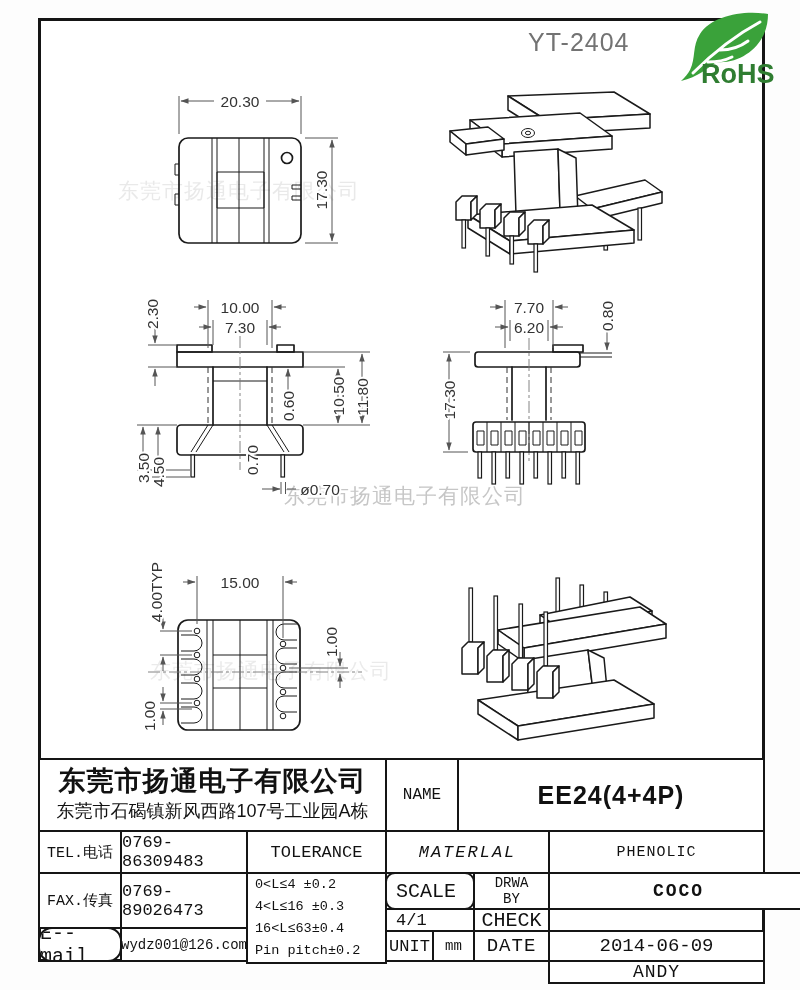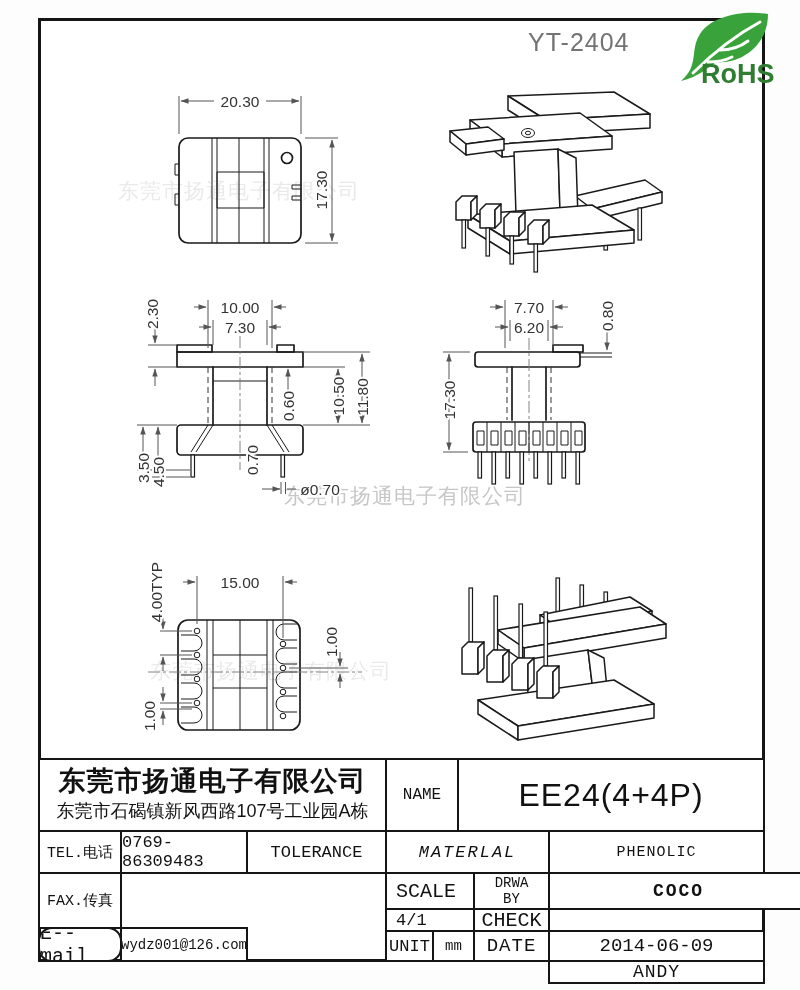--- a/index.html
+++ b/index.html
@@ -24,27 +24,27 @@
   .dt{font:15.5px "Liberation Sans",sans-serif;fill:#333;paint-order:stroke;stroke:#fff;
       stroke-width:4px;stroke-linejoin:round;text-anchor:middle;}
   
   .tb{position:absolute;box-sizing:border-box;border:2px solid #151515;background:#fff;
       display:flex;align-items:center;justify-content:center;color:#111;
       font-family:"Liberation Mono","DejaVu Sans Mono",monospace;overflow:hidden;}
   .company-cell{flex-direction:column;justify-content:center;gap:2px;font-family:"Liberation Sans",sans-serif;}
   .company-line{font-size:27px;font-weight:700;letter-spacing:1px;line-height:1.1;}
   .address-line{font-size:18px;letter-spacing:0;}
   .name-label{font-size:16px;}
-  .part-name{font-size:32px;font-family:"Liberation Sans",sans-serif;letter-spacing:1px;}
+  .part-name{font-size:25px;font-family:"Liberation Sans",sans-serif;letter-spacing:1px;font-weight:bold;}
   .lab15{font-size:15px;} .lab16{font-size:20px;justify-content:center;} .lab17{font-size:17px;}
   .val17{font-size:17px;} .val14{font-size:14px;}
   .tol-body{flex-direction:column;align-items:flex-start;justify-content:center;
             font-size:13.5px;line-height:1.62;padding-left:7px;}
   .left8{justify-content:flex-start;padding-left:9px;}
-  .scale-label{font-size:20px;}
+  .scale-label{font-size:20px;border-radius:10px;}
   .drwa{flex-direction:column;font-size:14px;line-height:1.15;}
   .coco{font-size:18px;letter-spacing:2px;}
   .andy{font-size:18px;letter-spacing:1px;font-weight:500;}
   .datev{font-size:19px;}
   .datelab{font-size:19px;letter-spacing:1px;}
   .matlab{font-size:17px;letter-spacing:2px;font-style:italic;}
   .matval{font-size:15px;letter-spacing:1px;}
 </style>
 </head>
 <body>
@@ -296,20 +296,29 @@
   <div class="tb matlab" style="left:385px;top:830px;width:165px;height:44px;">
     <span>MATERLAL</span>
   </div>
   <div class="tb lab15" style="left:38px;top:872px;width:84px;height:57px;">
     <span>FAX.传真</span>
   </div>
 
   <div class="tb matval" style="left:548px;top:830px;width:217px;height:44px;">
     <span>PHENOLIC</span>
   </div>
+  <div class="tb val17" style="left:120px;top:872px;width:128px;height:57px;">
+    <span>0769-89026473</span>
+  </div>
+  <div class="tb tol-body" style="left:246px;top:872px;width:141px;height:92px;">
+    <div>0&lt;L≤4  ±0.2</div>
+    <div>4&lt;L≤16 ±0.3</div>
+    <div>16&lt;L≤63±0.4</div>
+    <div>Pin pitch±0.2</div>
+  </div>
   <div class="tb scale-label left8" style="left:385px;top:872px;width:90px;height:38px;">
     <span>SCALE</span>
   </div>
   <div class="tb drwa" style="left:473px;top:872px;width:77px;height:38px;">
     <div>DRWA</div>
     <div>BY</div>
   </div>
   <div class="tb coco sans" style="left:548px;top:872px;width:261px;height:38px;font-weight:bold;">
     <span>COCO</span>
   </div>

